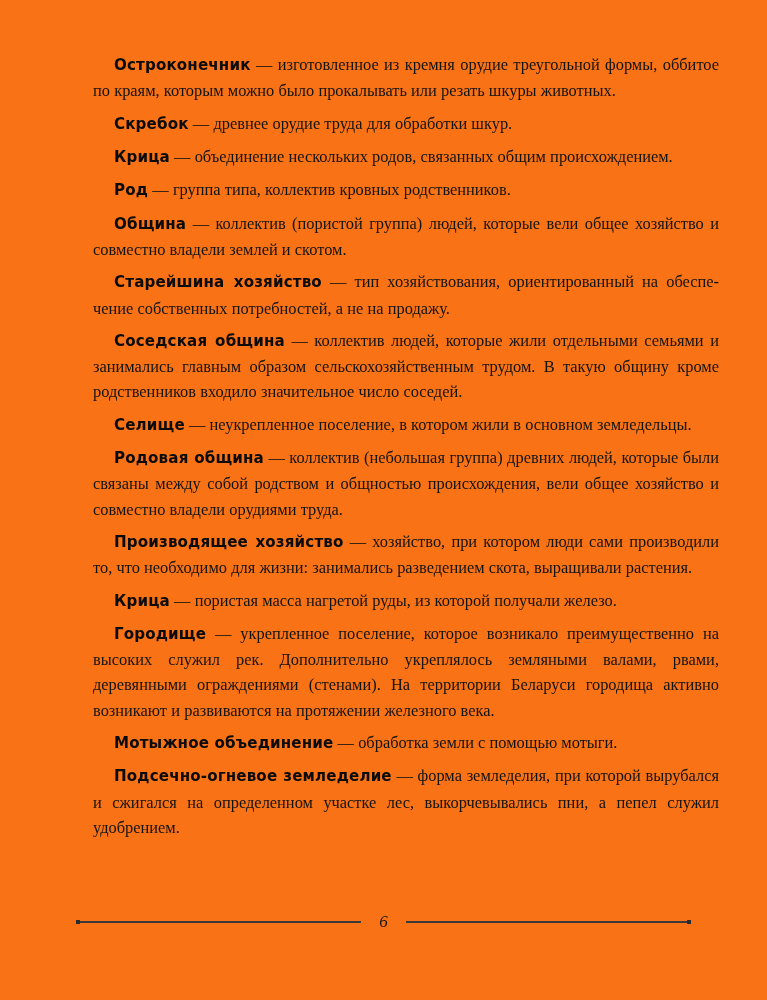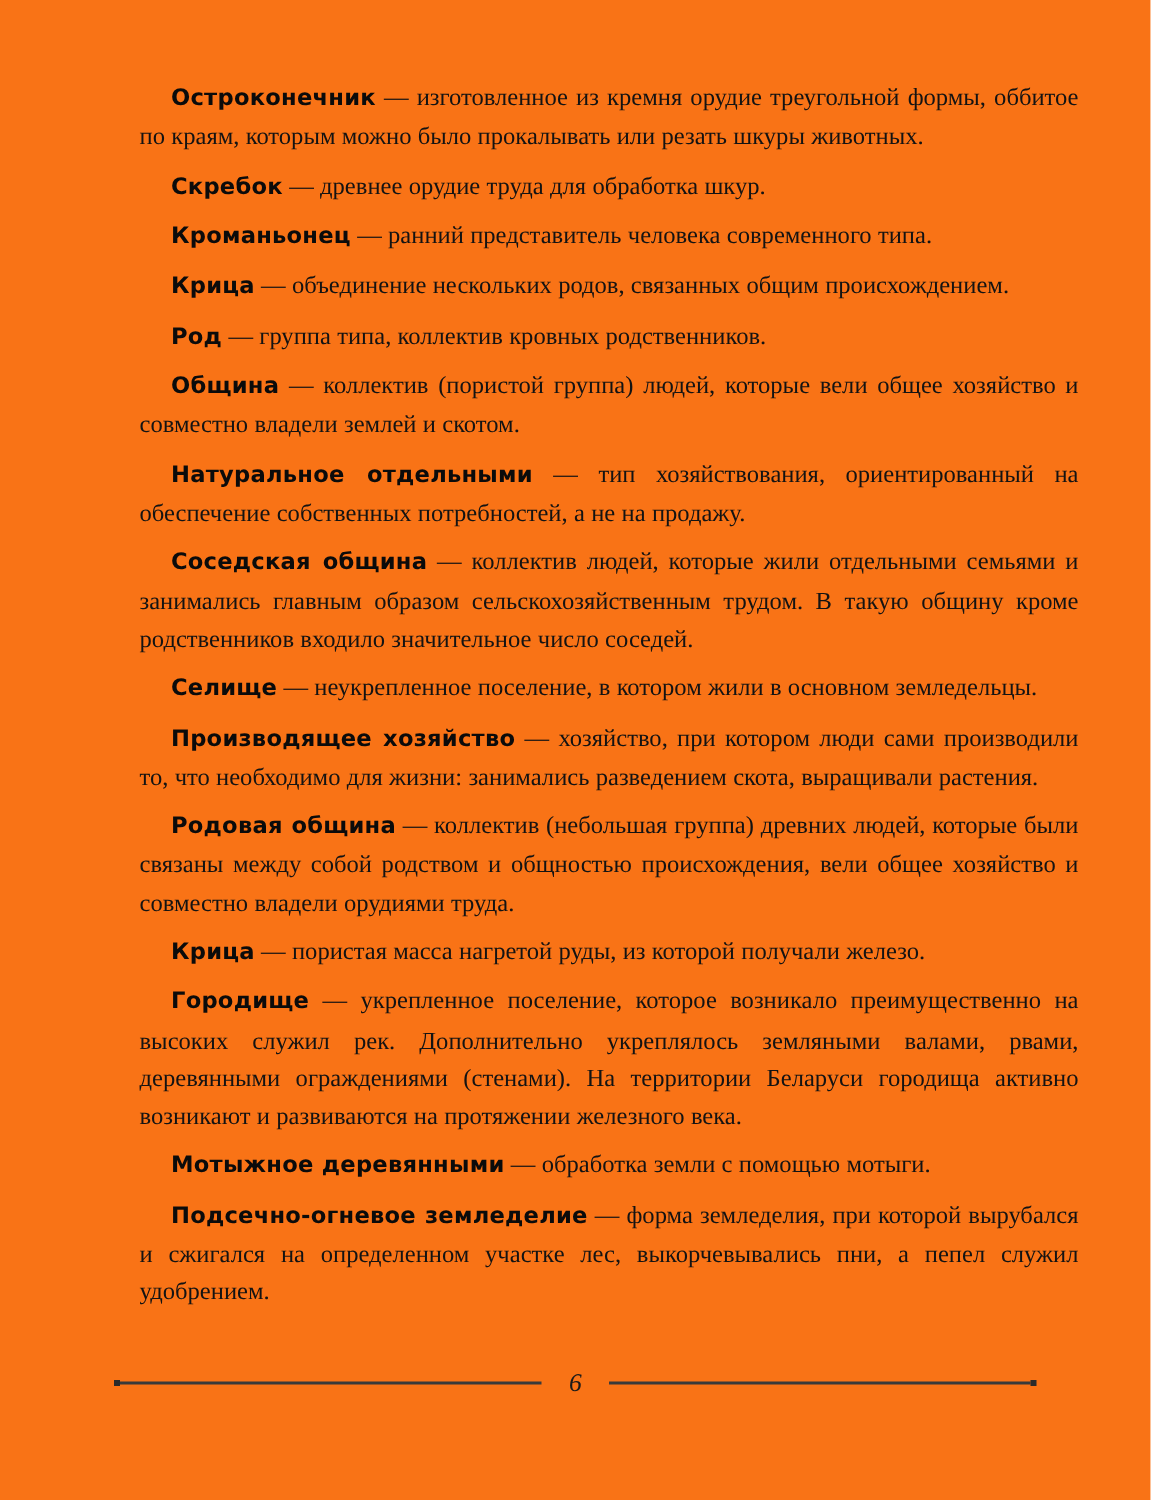--- a/index.html
+++ b/index.html
@@ -96,33 +96,32 @@
   }
 </style>
 </head>
 <body>
 
 <div class="page">
 
   <div class="content" id="glossary-list">
 
   <p class="entry"><span class="term">Остроконечник</span> <span class="dash">—</span> <span class="def">изготовленное из кремня орудие треугольной формы, об­битое по краям, которым можно было прокалывать или резать шкуры животных.</span></p>
-      <p class="entry"><span class="term">Скребок</span> <span class="dash">—</span> <span class="def">древнее орудие труда для обработка шкур.</span></p>
-      <p class="entry"><span class="term">Кроманьонец</span> <span class="dash">—</span> <span class="def">ранний представитель человека современного типа.</span></p>
+      <p class="entry"><span class="term">Скребок</span> <span class="dash">—</span> <span class="def">древнее орудие труда для обработки шкур.</span></p>
       <p class="entry"><span class="term">Крица</span> <span class="dash">—</span> <span class="def">объединение нескольких родов, связанных общим происхождением.</span></p>
       <p class="entry"><span class="term">Род</span> <span class="dash">—</span> <span class="def">группа типа, коллектив кровных родственников.</span></p>
       <p class="entry"><span class="term">Община</span> <span class="dash">—</span> <span class="def">коллектив (пористой группа) людей, которые вели общее хозяйство и совместно владели землей и скотом.</span></p>
-      <p class="entry"><span class="term">Натуральное отдельными</span> <span class="dash">—</span> <span class="def">тип хозяйствования, ориентированный на обеспе­чение собственных потребностей, а не на продажу.</span></p>
+      <p class="entry"><span class="term">Старейшина хозяйство</span> <span class="dash">—</span> <span class="def">тип хозяйствования, ориентированный на обеспе­чение собственных потребностей, а не на продажу.</span></p>
       <p class="entry"><span class="term">Соседская община</span> <span class="dash">—</span> <span class="def">коллектив людей, которые жили отдельными семьями и занимались главным образом сельскохозяйственным трудом. В такую общину кроме родственников входило значительное число соседей.</span></p>
       <p class="entry"><span class="term">Селище</span> <span class="dash">—</span> <span class="def">неукрепленное поселение, в котором жили в основном земледельцы.</span></p>
+      <p class="entry"><span class="term">Родовая община</span> <span class="dash">—</span> <span class="def">коллектив (небольшая группа) древних людей, которые были связаны между собой родством и общностью происхождения, вели общее хозяйство и совместно владели орудиями труда.</span></p>
       <p class="entry"><span class="term">Производящее хозяйство</span> <span class="dash">—</span> <span class="def">хозяйство, при котором люди сами производи­ли то, что необходимо для жизни: занимались разведением скота, выращивали растения.</span></p>
-      <p class="entry"><span class="term">Родовая община</span> <span class="dash">—</span> <span class="def">коллектив (небольшая группа) древних людей, которые были связаны между собой родством и общностью происхождения, вели общее хозяйство и совместно владели орудиями труда.</span></p>
       <p class="entry"><span class="term">Крица</span> <span class="dash">—</span> <span class="def">пористая масса нагретой руды, из которой получали железо.</span></p>
       <p class="entry"><span class="term">Городище</span> <span class="dash">—</span> <span class="def">укрепленное поселение, которое возникало преимущественно на высоких служил рек. Дополнительно укреплялось земляными валами, рвами, деревянными ограждениями (стенами). На территории Беларуси городища активно возникают и развиваются на протяжении железного века.</span></p>
-      <p class="entry"><span class="term">Мотыжное деревянными</span> <span class="dash">—</span> <span class="def">обработка земли с помощью мотыги.</span></p>
+      <p class="entry"><span class="term">Мотыжное объединение</span> <span class="dash">—</span> <span class="def">обработка земли с помощью мотыги.</span></p>
       <p class="entry"><span class="term">Подсечно-огневое земледелие</span> <span class="dash">—</span> <span class="def">форма земледелия, при которой вырубался и сжигался на определенном участке лес, выкорчевывались пни, а пепел служил удобрением.</span></p>
     </div>
 
   <div class="footer">
     <div class="rule-wrap left">
       <span class="dot"></span>
       <span class="rule"></span>
     </div>
     <span class="page-number">6</span>
     <div class="rule-wrap right">

